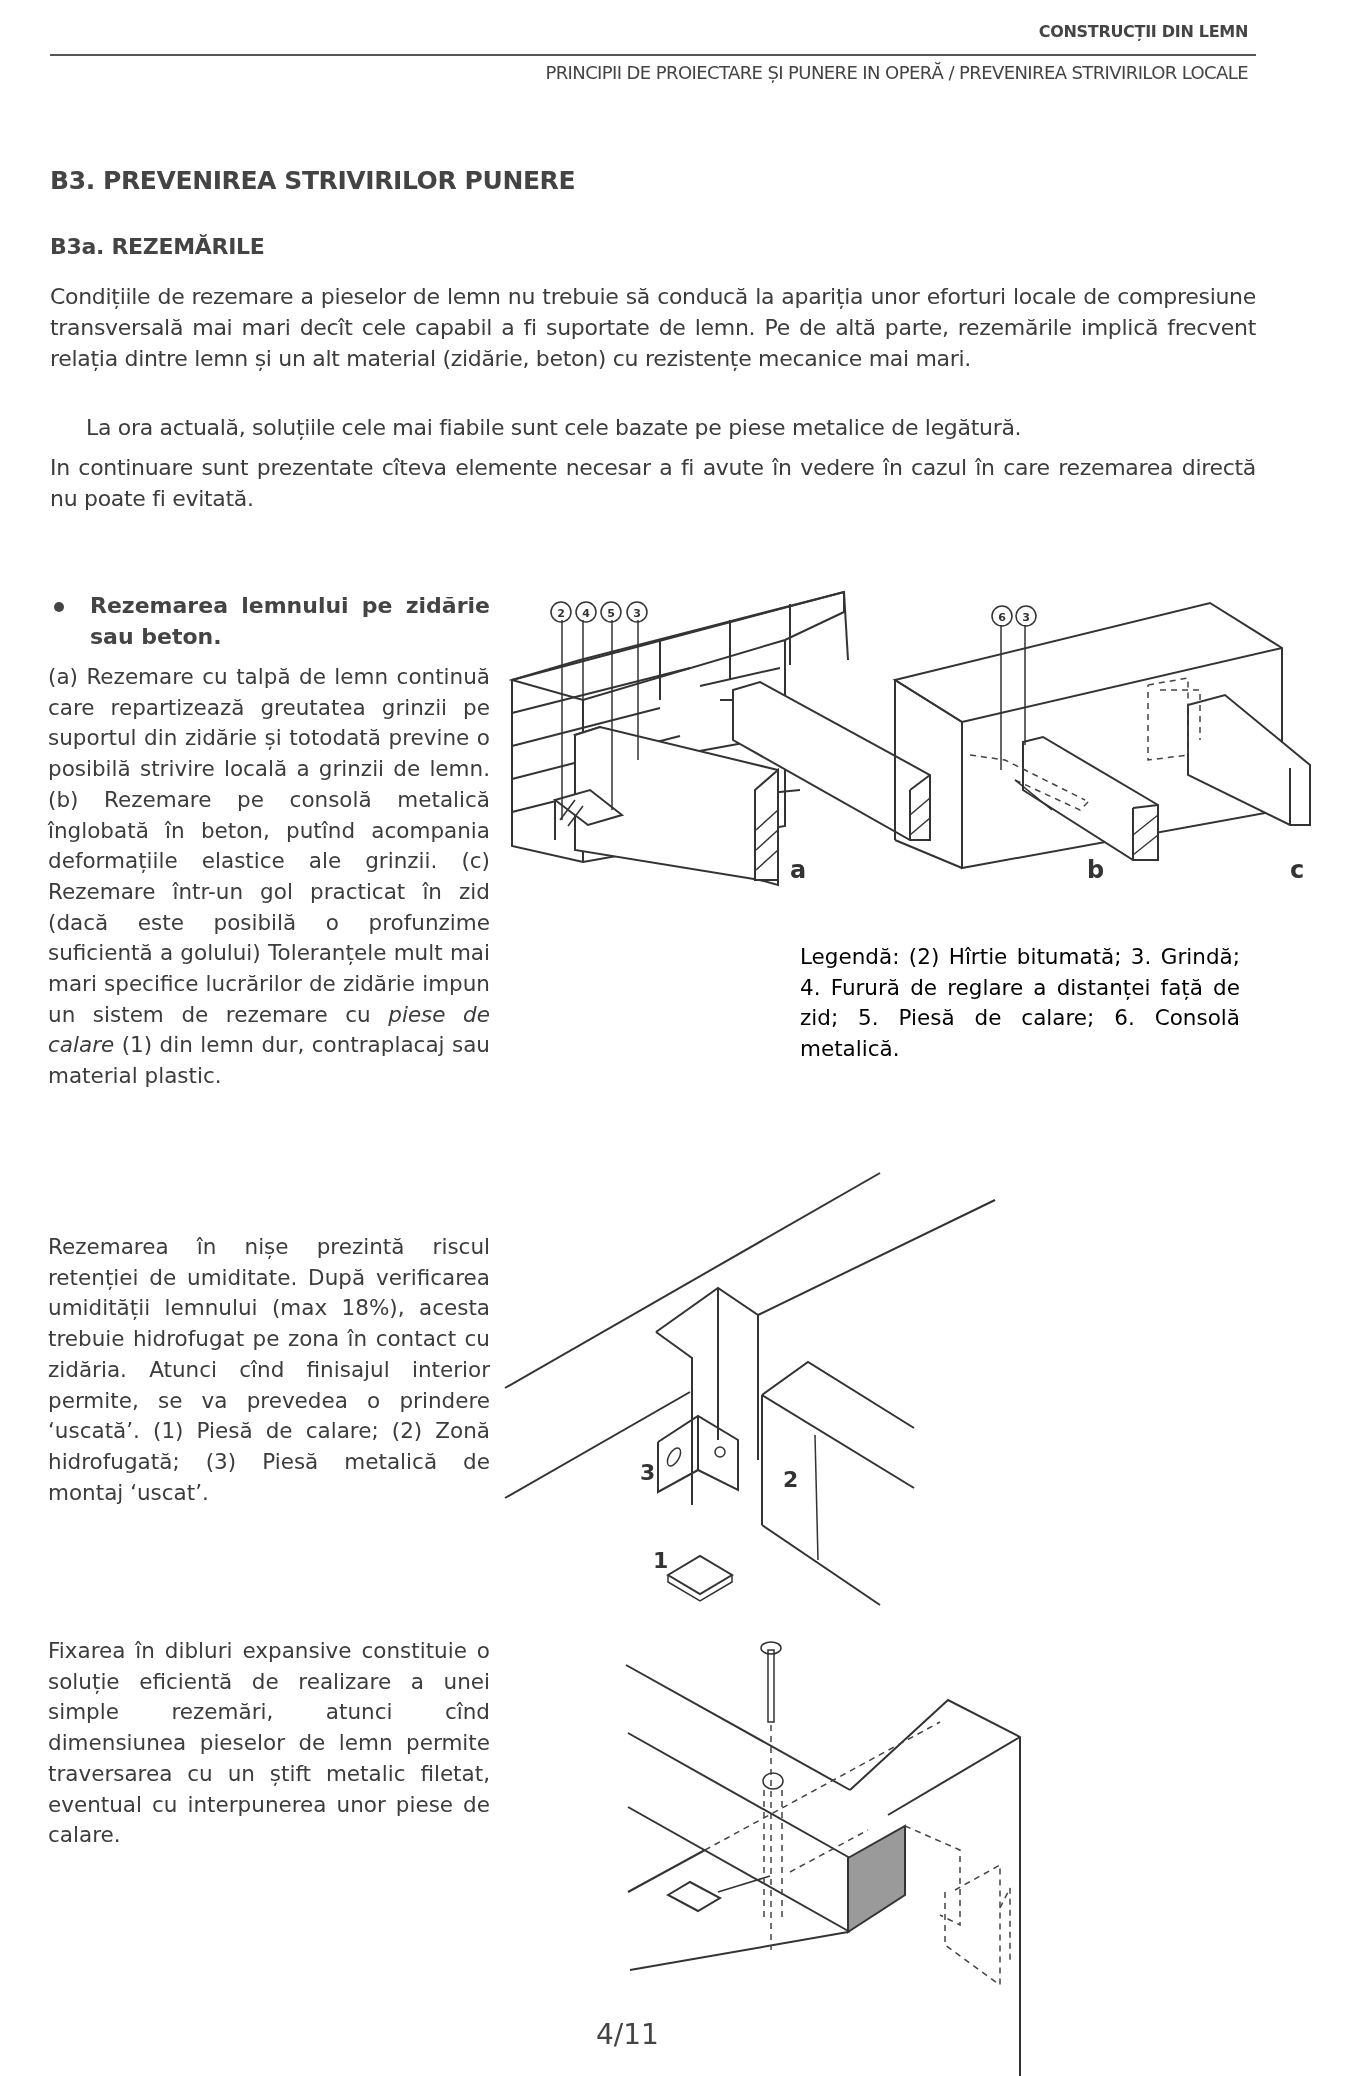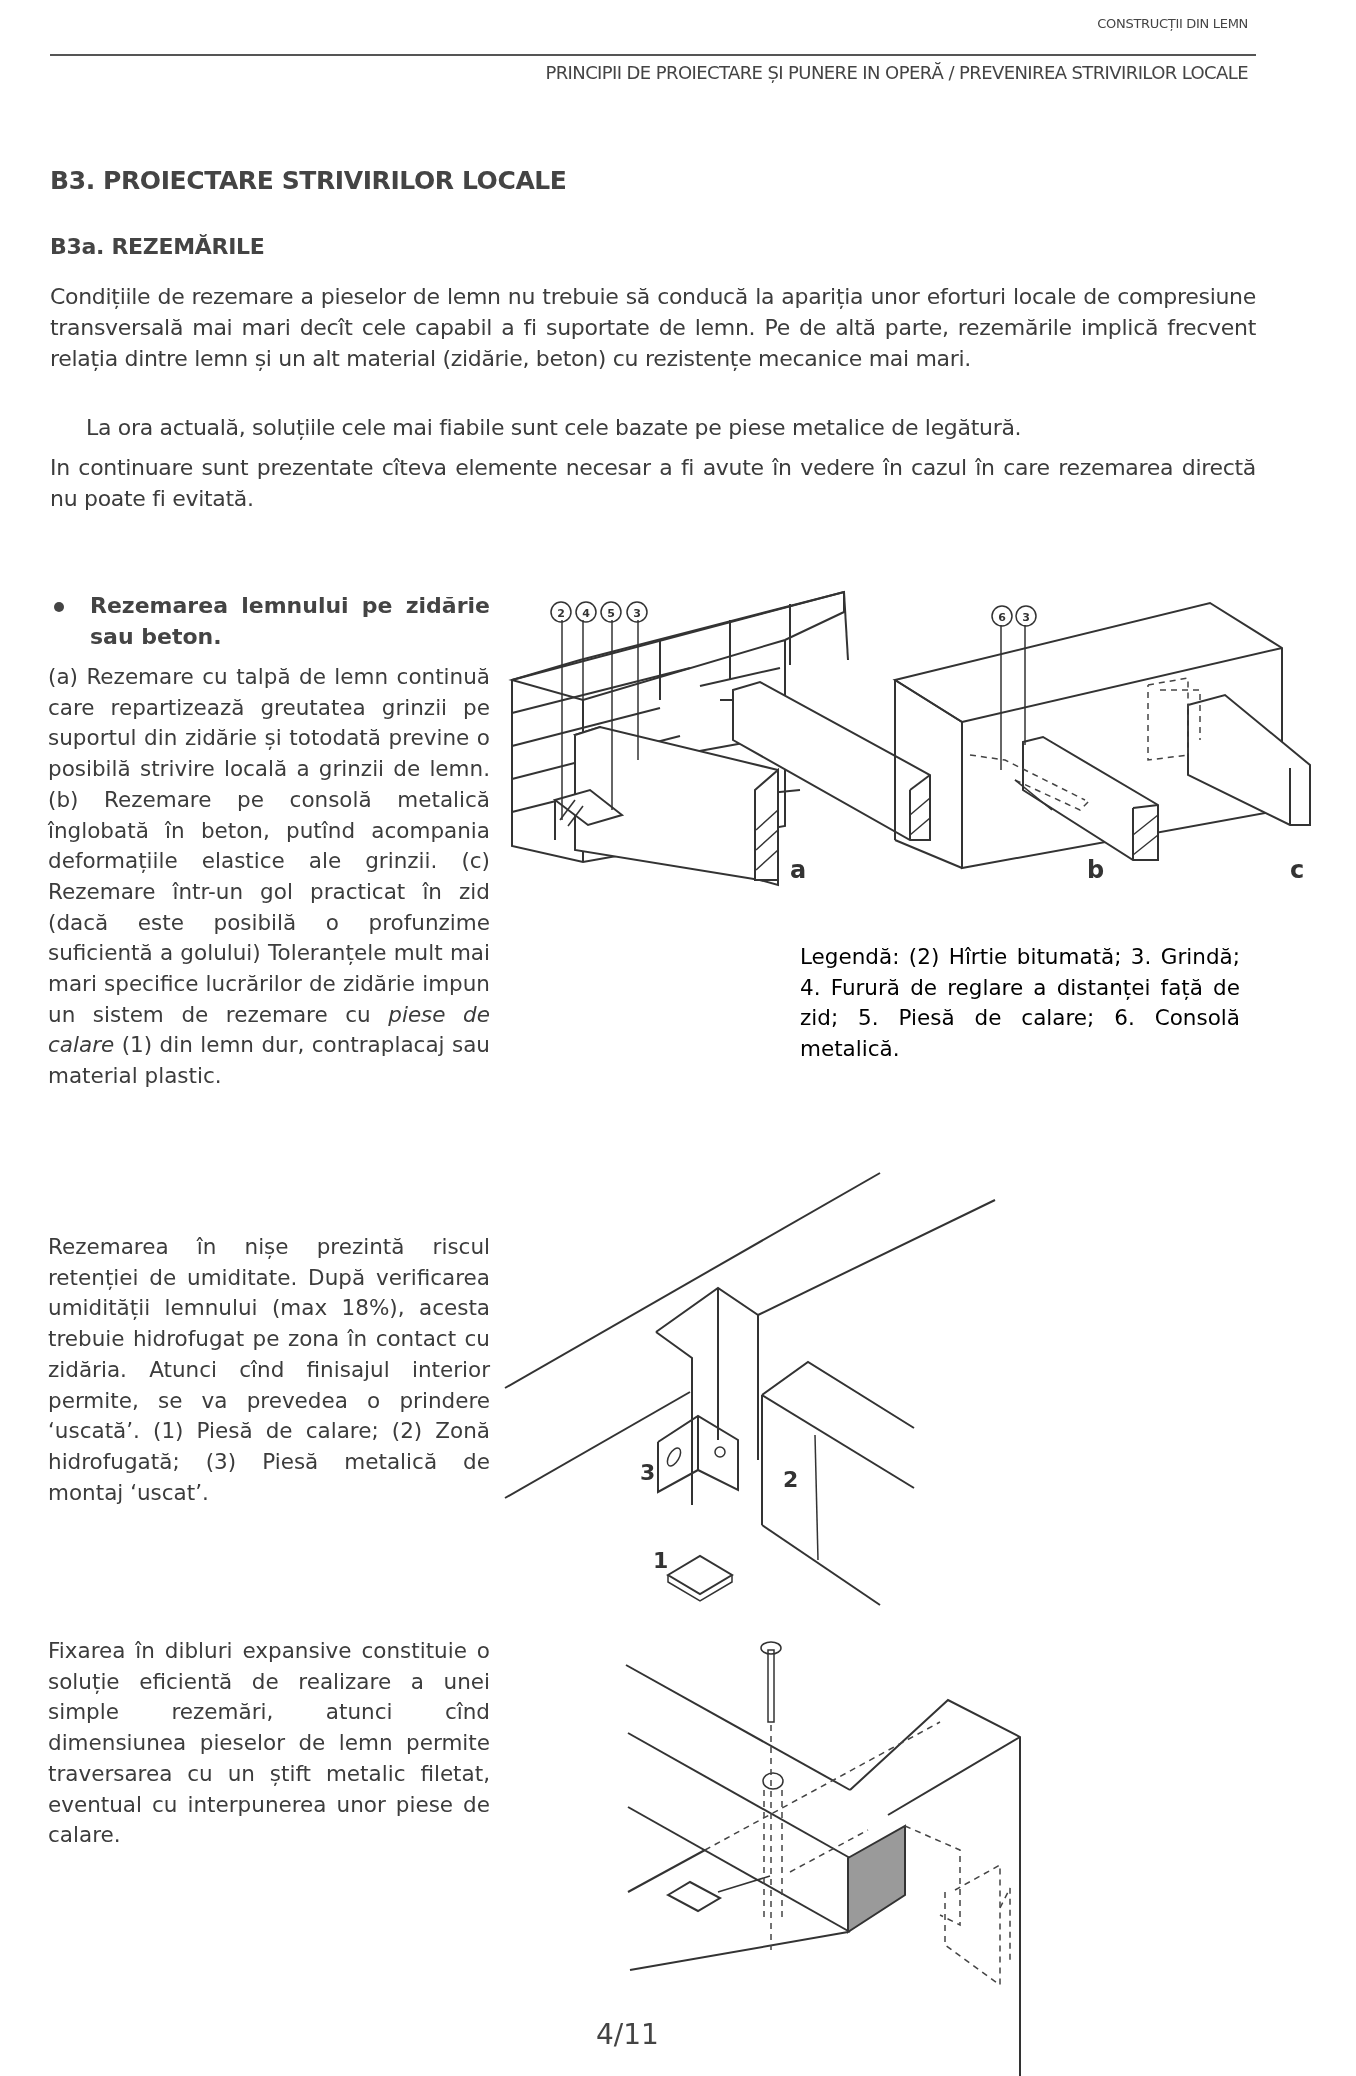--- a/index.html
+++ b/index.html
@@ -1,21 +1,21 @@
 <!DOCTYPE html>
 <html><head>
 <meta charset="utf-8">
 <style>
   html, body { margin: 0; padding: 0; background: #ffffff; }
   body {
     width: 1356px; height: 2076px; position: relative; overflow: hidden;
     font-family: "DejaVu Sans", sans-serif; color: #3a3a3a;
   }
   .abs { position: absolute; }
-  .hdr-title { right: 108px; top: 16px; font-size: 13px; color: #444; letter-spacing: -0.3px; }
+  .hdr-title { right: 108px; top: 22px; font-size: 16px; color: #444; letter-spacing: -0.3px; font-weight: bold; }
   .hdr-rule { left: 50px; right: 100px; top: 54px; height: 2px; background: #555; }
   .hdr-sub { right: 108px; top: 62px; font-size: 18px; color: #444; letter-spacing: -0.6px; }
   .h1 { left: 50px; top: 166px; font-size: 25px; font-weight: bold; color: #444; letter-spacing: -0.4px; }
   .h2 { left: 50px; top: 234px; font-size: 22px; font-weight: bold; color: #444; letter-spacing: -0.3px; }
   .para { left: 50px; width: 1206px; font-size: 22px; line-height: 31px; text-align: justify; color: #3c3c3c; letter-spacing: -0.3px; }
   .p1 { top: 281px; }
   .p2 { top: 412px; margin-left: 36px; }
   .p3 { top: 452px; }
   .col { left: 48px; width: 442px; font-size: 21.5px; line-height: 30.7px; text-align: justify; color: #3c3c3c; }
   .bullet-wrap { left: 48px; top: 590px; width: 442px; }
@@ -33,21 +33,21 @@
   svg .fw { fill: #fff; stroke: #333; stroke-width: 2; }
   svg text { font-family: "DejaVu Sans", sans-serif; fill: #333; }
 </style>
 </head>
 <body>
 
 <div class="abs hdr-title">CONSTRUCȚII DIN LEMN</div>
 <div class="abs hdr-rule"></div>
 <div class="abs hdr-sub">PRINCIPII DE PROIECTARE ȘI PUNERE IN OPERĂ / PREVENIREA STRIVIRILOR LOCALE</div>
 
-<div class="abs h1">B3. PROIECTARE STRIVIRILOR LOCALE</div>
+<div class="abs h1">B3. PREVENIREA STRIVIRILOR PUNERE</div>
 <div class="abs h2">B3a. REZEMĂRILE</div>
 
 <div class="abs para p1">Condițiile de rezemare a pieselor de lemn nu trebuie să conducă la apariția unor eforturi locale de compresiune transversală mai mari decît cele capabil a fi suportate de lemn. Pe de altă parte, rezemările implică frecvent relația dintre lemn și un alt material (zidărie, beton) cu rezistențe mecanice mai mari.</div>
 <div class="abs para p2">La ora actuală, soluțiile cele mai fiabile sunt cele bazate pe piese metalice de legătură.</div>
 <div class="abs para p3">In continuare sunt prezentate cîteva elemente necesar a fi avute în vedere în cazul în care rezemarea directă nu poate fi evitată.</div>
 
 <div class="abs bullet-wrap">
   <span class="bullet-dot"></span>
   <div class="bullet-text">Rezemarea lemnului pe zidărie sau beton.</div>
 </div>

